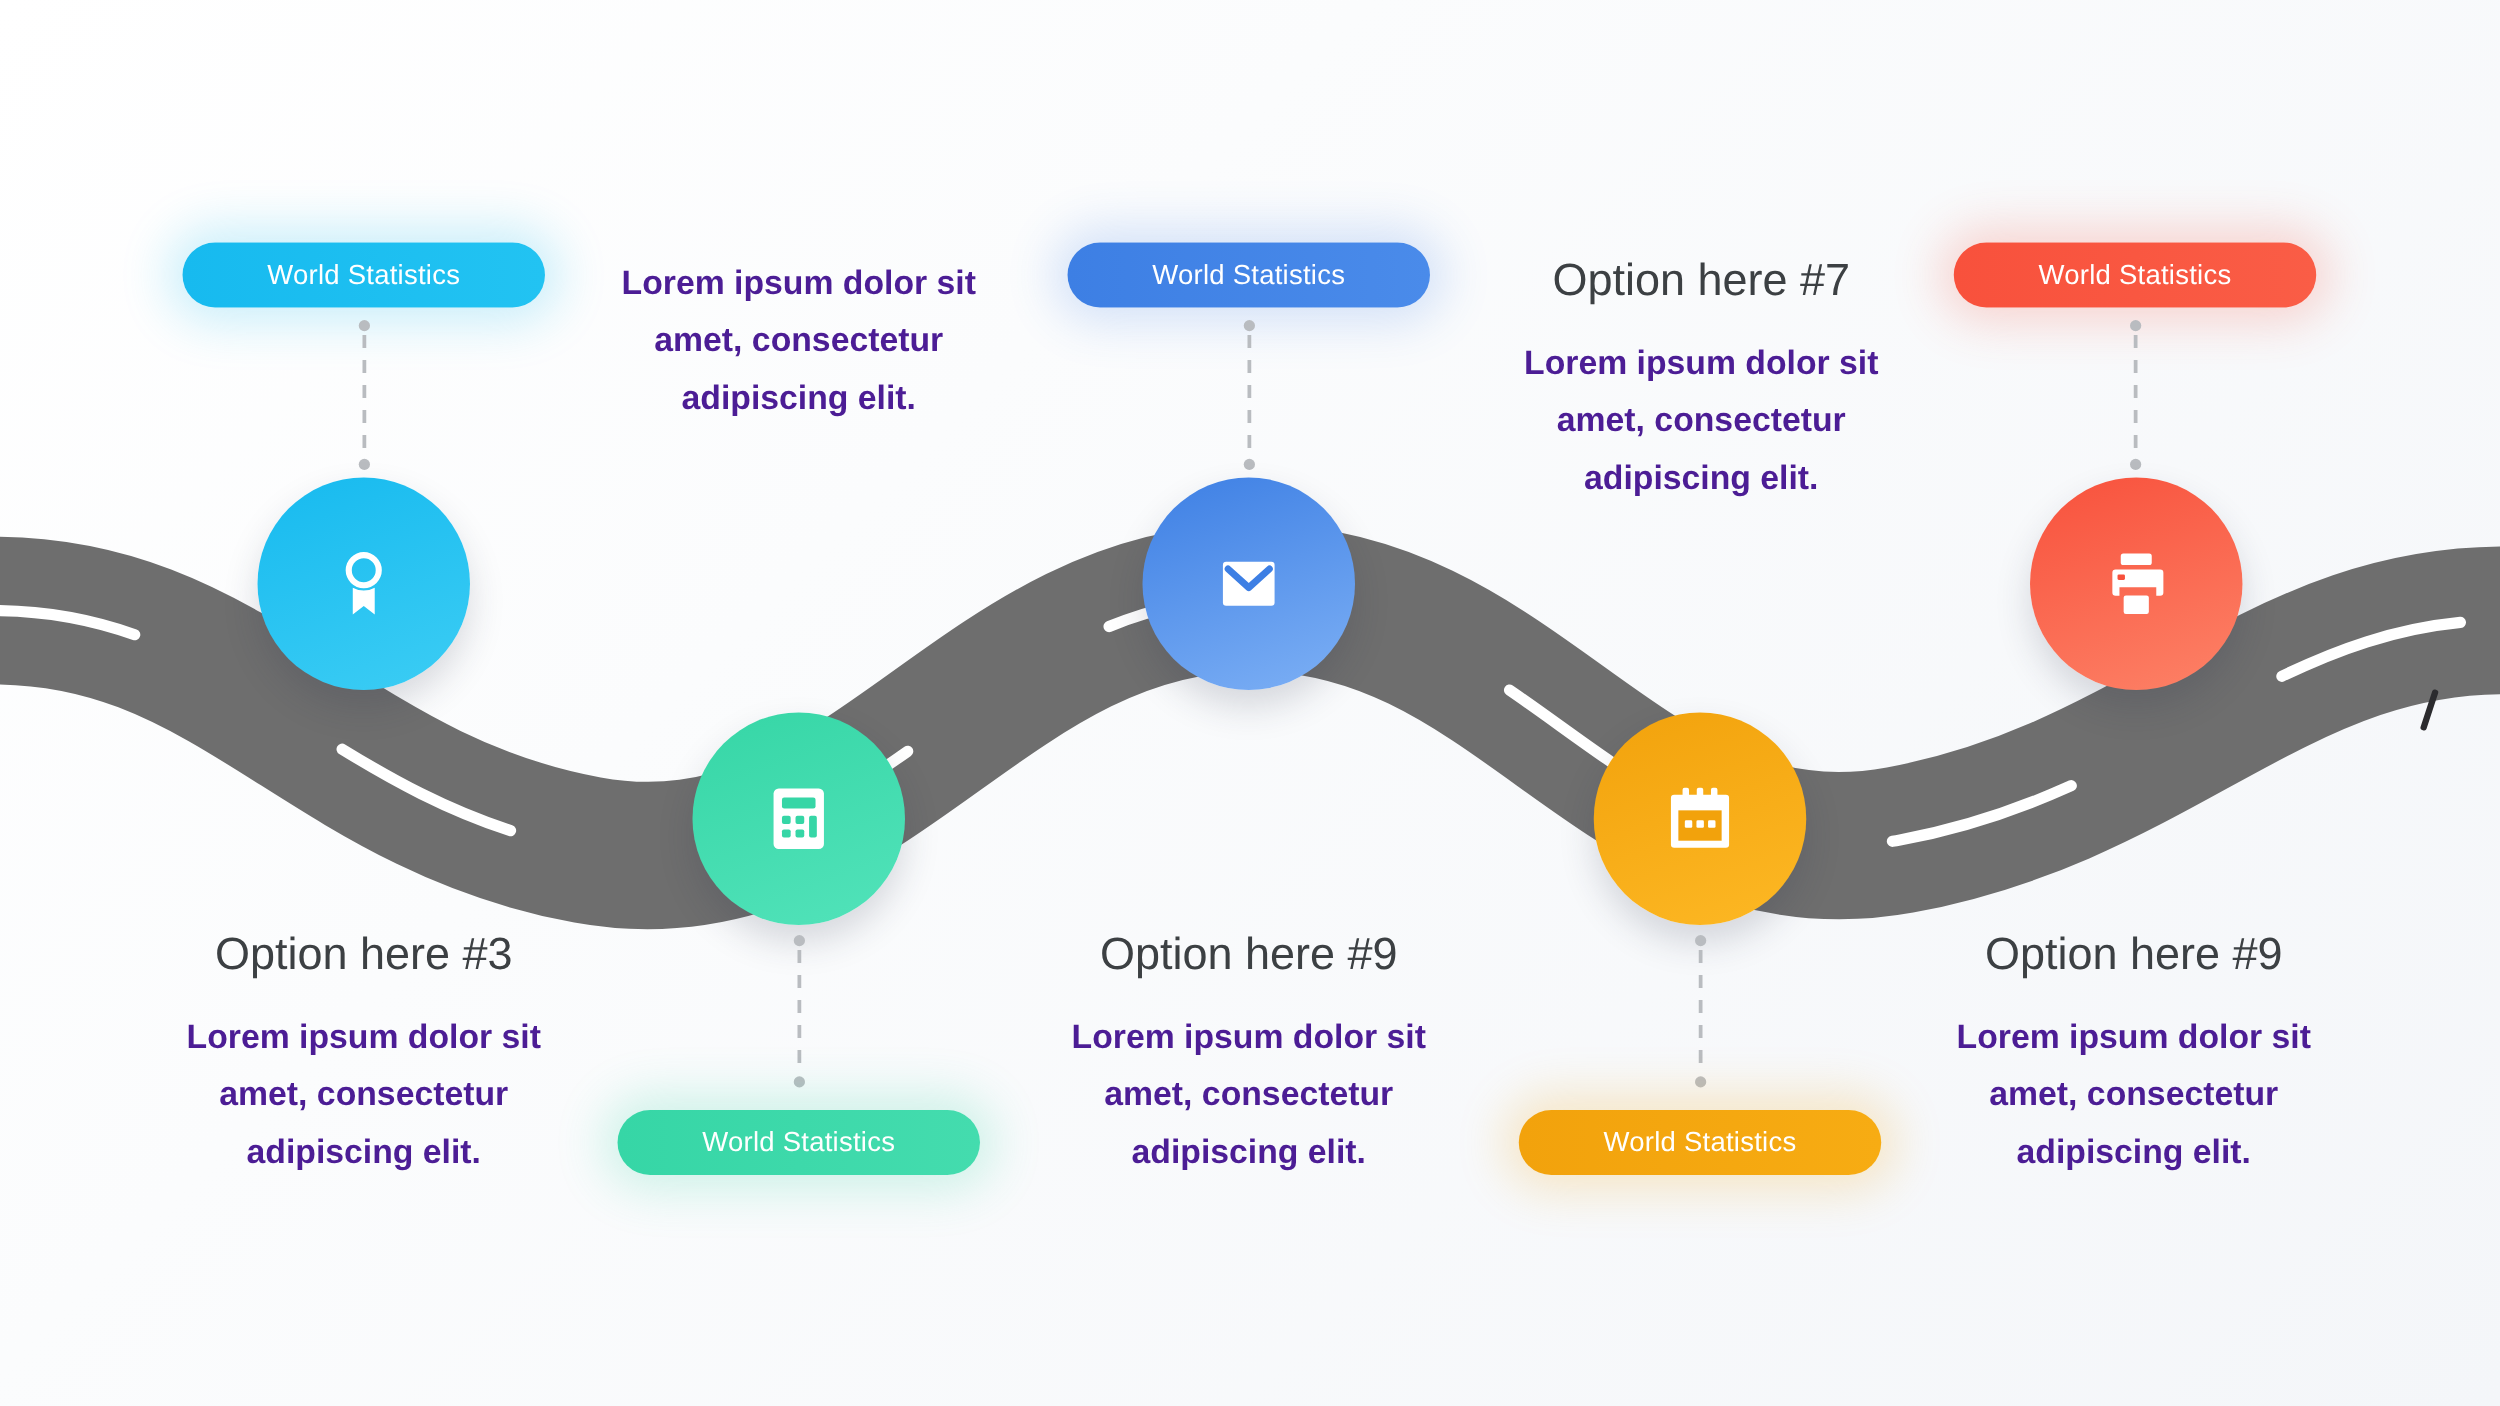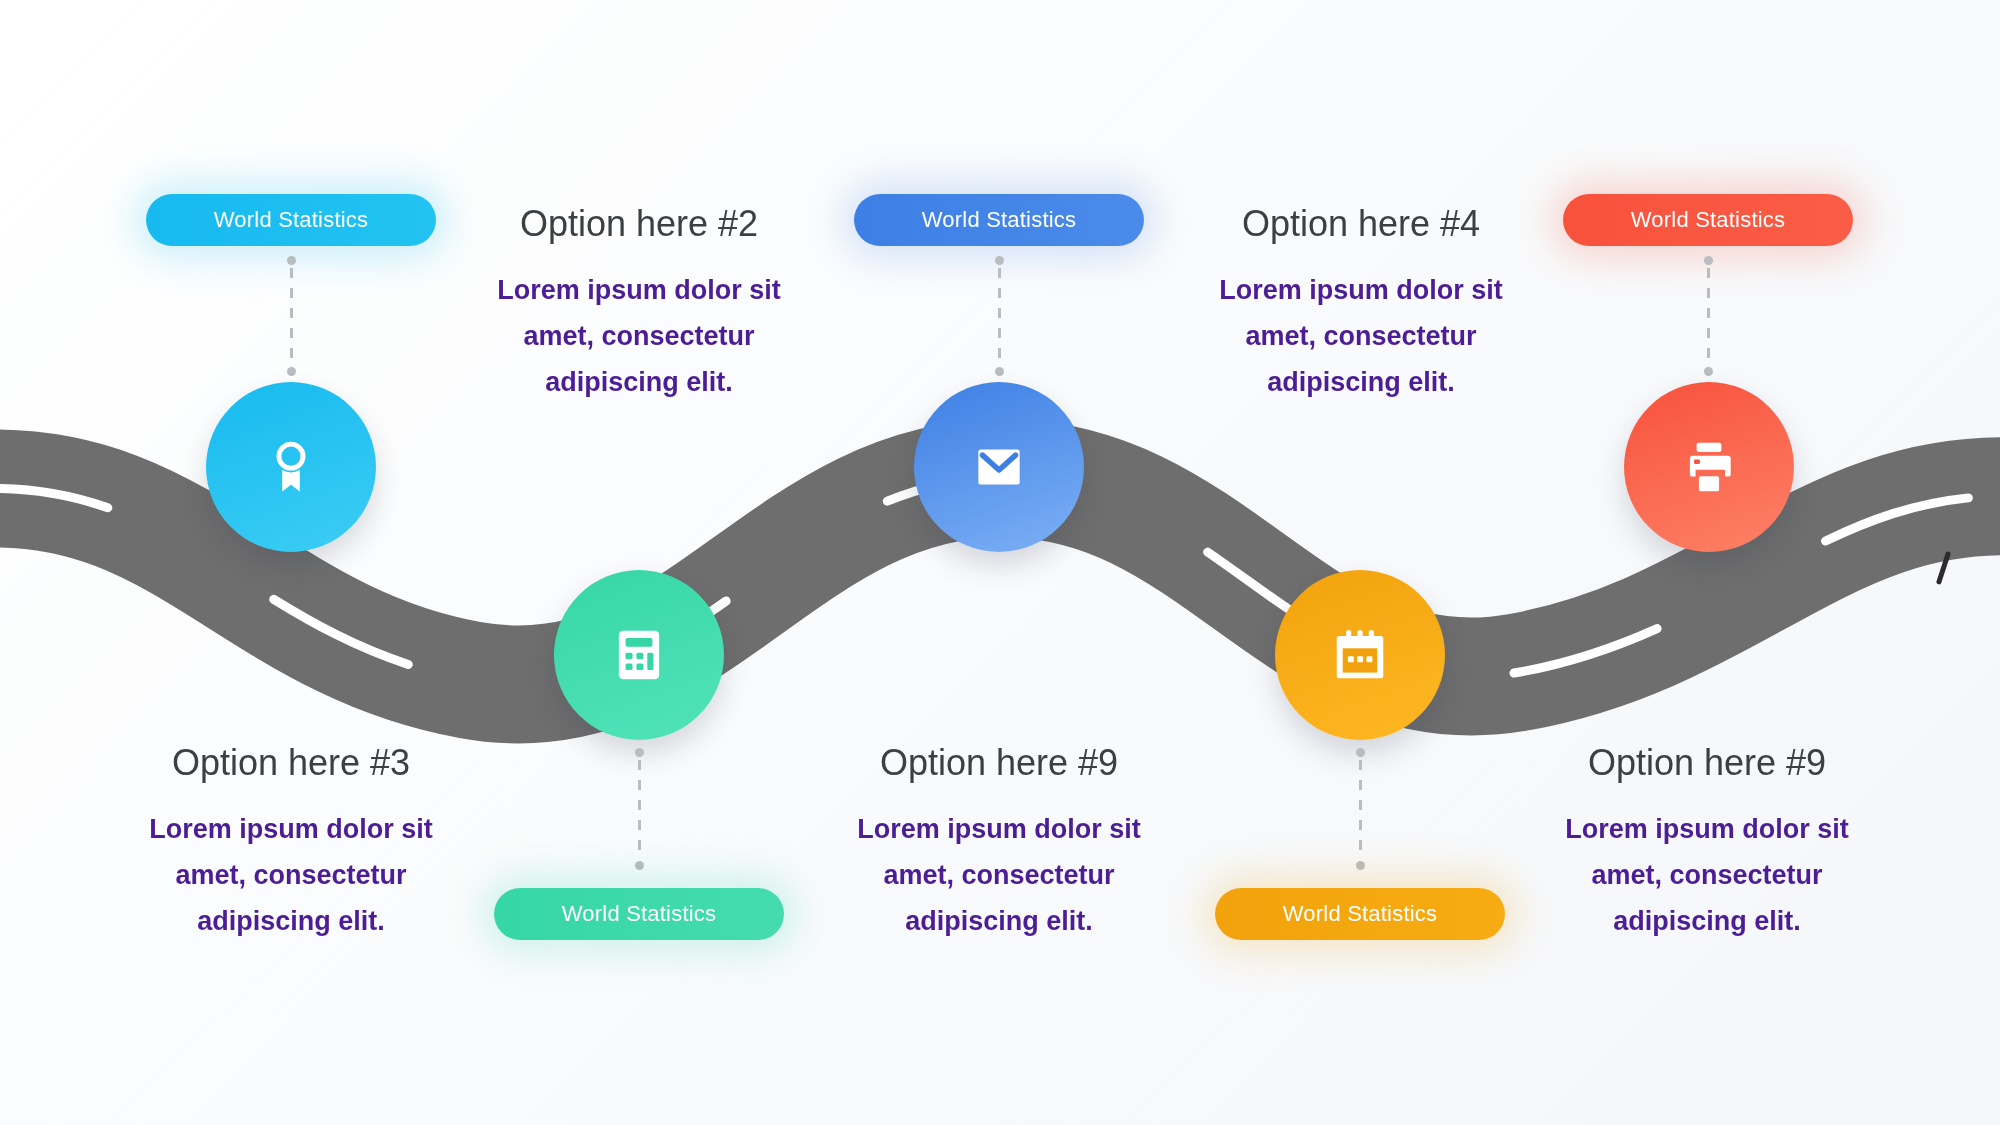--- a/index.html
+++ b/index.html
@@ -91,21 +91,20 @@
     </svg>
   </div>
   <div class="block" style="left:81px;top:742px;">
     <p class="title">Option here #3</p>
     <p class="body">Lorem ipsum dolor sit</p>
     <p class="body">amet, consectetur</p>
     <p class="body">adipiscing elit.</p>
   </div>
 
   <div class="block" style="left:429px;top:203px;">
-    <p class="title">Option here #2</p>
     <p class="body">Lorem ipsum dolor sit</p>
     <p class="body">amet, consectetur</p>
     <p class="body">adipiscing elit.</p>
   </div>
   <div class="node" style="left:554px;top:570px;background:linear-gradient(160deg,#36d6a6,#52e3ba);">
     <svg viewBox="0 0 24 24">
       <g fill="#fff">
         <rect x="4.2" y="2.6" width="15.6" height="18.8" rx="1.6"></rect>
         <g fill="#36d6a6">
           <rect x="6.8" y="5.4" width="10.4" height="3.4" rx="0.7"></rect>
@@ -144,21 +143,21 @@
     </svg>
   </div>
   <div class="block" style="left:789px;top:742px;">
     <p class="title">Option here #9</p>
     <p class="body">Lorem ipsum dolor sit</p>
     <p class="body">amet, consectetur</p>
     <p class="body">adipiscing elit.</p>
   </div>
 
   <div class="block" style="left:1151px;top:203px;">
-    <p class="title">Option here #4</p>
+    <p class="title">Option here #7</p>
     <p class="body">Lorem ipsum dolor sit</p>
     <p class="body">amet, consectetur</p>
     <p class="body">adipiscing elit.</p>
   </div>
   <div class="node" style="left:1275px;top:570px;background:linear-gradient(160deg,#f2a20c,#fdb824);">
     <svg viewBox="0 0 24 24">
       <g fill="#fff">
         <rect x="6.6" y="2.4" width="2" height="3.4" rx="0.6"></rect>
         <rect x="11" y="2.4" width="2" height="3.4" rx="0.6"></rect>
         <rect x="15.4" y="2.4" width="2" height="3.4" rx="0.6"></rect>

